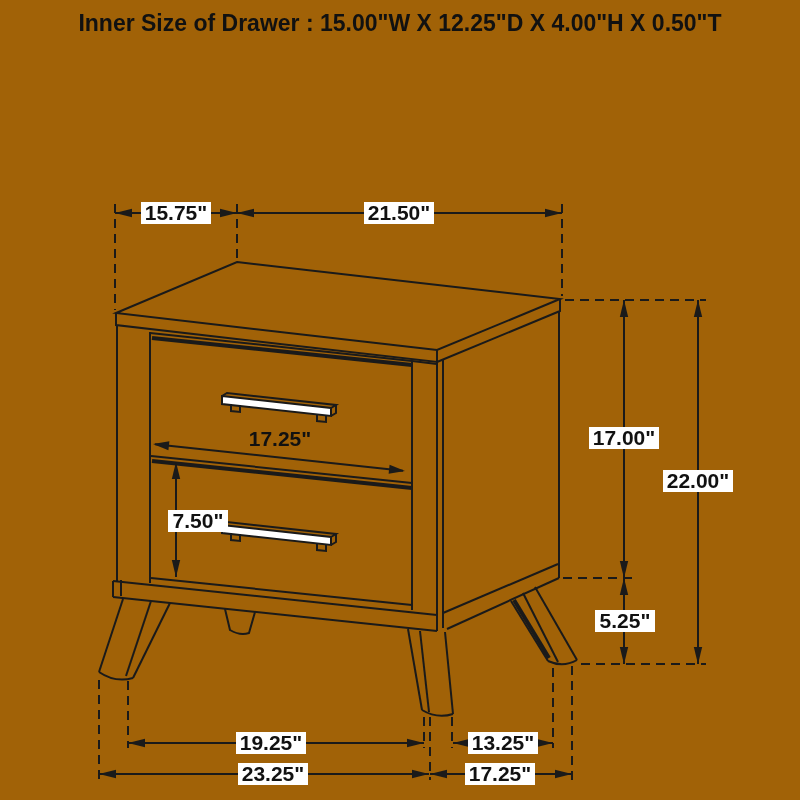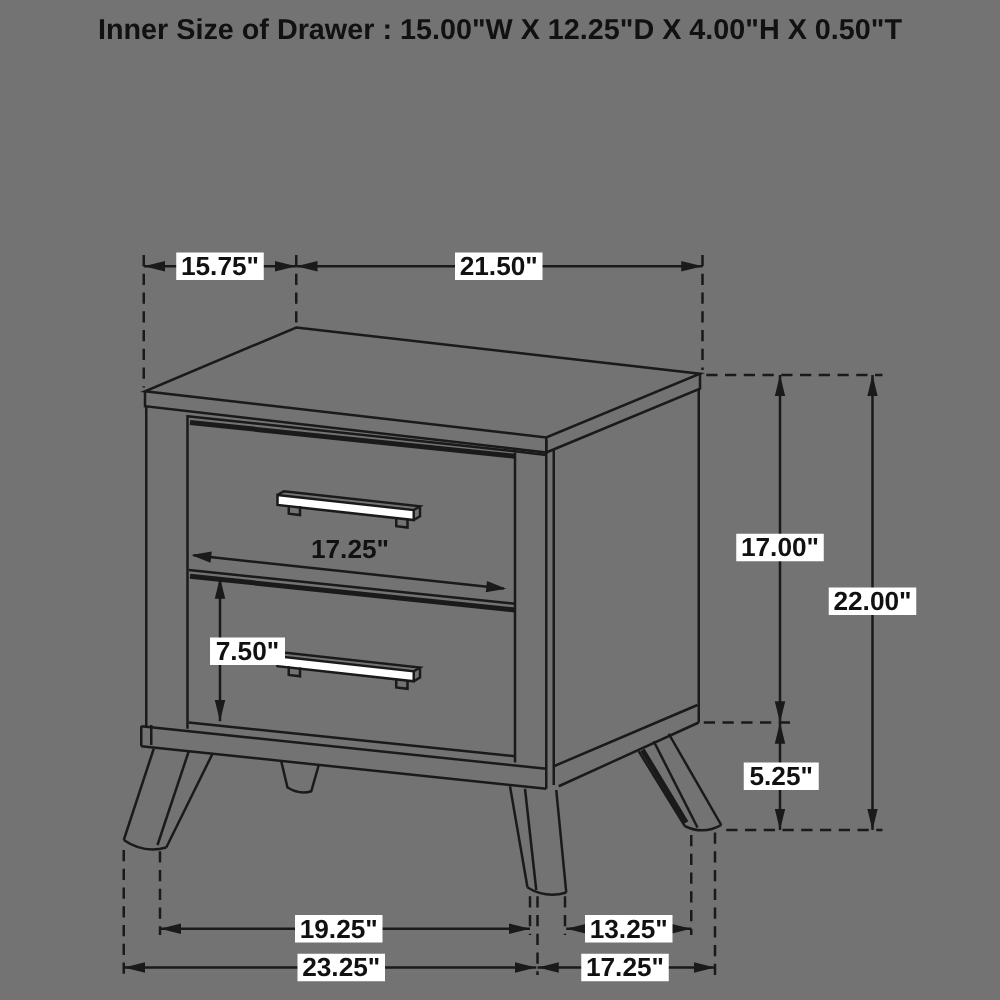--- a/index.html
+++ b/index.html
@@ -1,16 +1,16 @@
 <!DOCTYPE html>
 <html><head>
 <meta charset="utf-8">
 <style>
   html,body{margin:0;padding:0;background:#ffffff;}
-  .stage{position:relative;width:800px;height:800px;background:#737373;overflow:hidden;}
+  .stage{position:relative;width:800px;height:800px;background:#a16207;overflow:hidden;}
   svg{position:absolute;left:0;top:0;}
   .ln{stroke:#1a1a1a;stroke-width:2;fill:none;}
   .thick{stroke:#1a1a1a;stroke-width:4;fill:none;}
   .dash{stroke:#1a1a1a;stroke-width:2;fill:none;stroke-dasharray:9 6;}
   .dimline{stroke:#1a1a1a;stroke-width:2;fill:none;}
   .arrow{fill:#1a1a1a;stroke:none;}
   .whitefill{fill:#ffffff;stroke:#1a1a1a;stroke-width:2;}
   .labelbg{fill:#ffffff;stroke:none;}
   text{font-family:"Liberation Sans","DejaVu Sans",sans-serif;font-weight:bold;fill:#111111;}
   .title-text{font-size:23px;}

